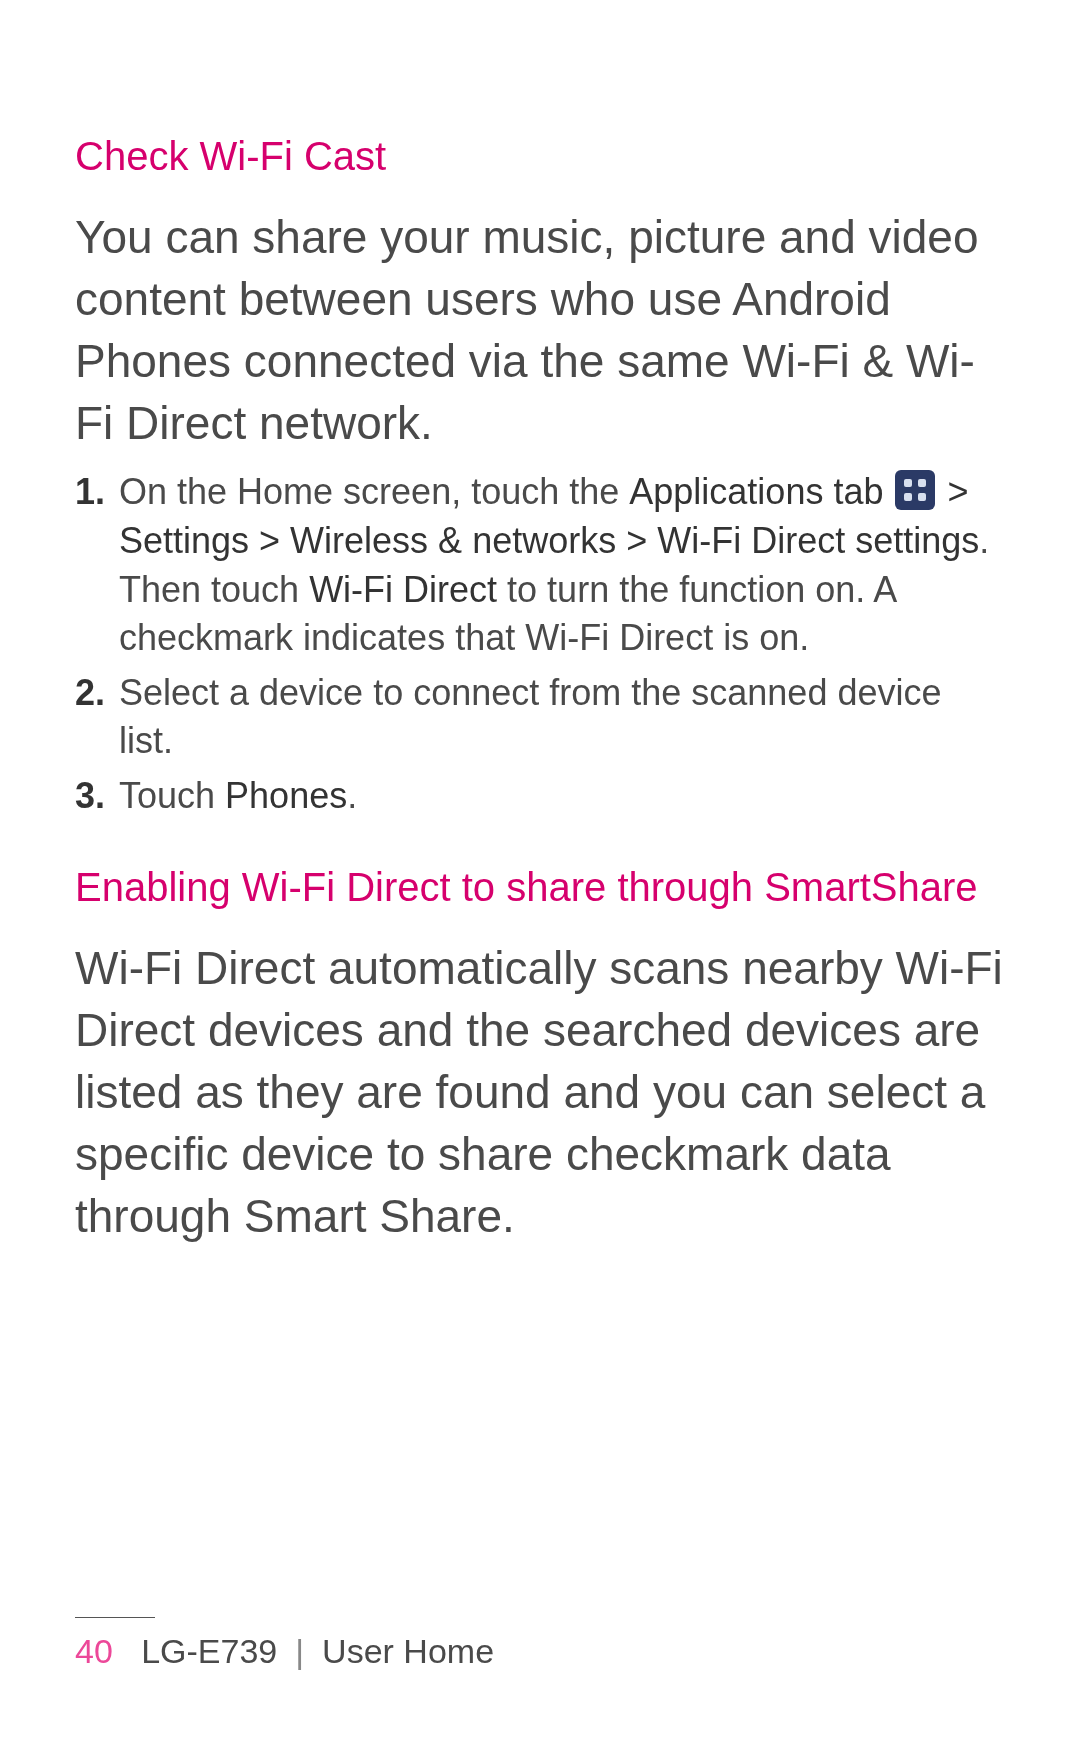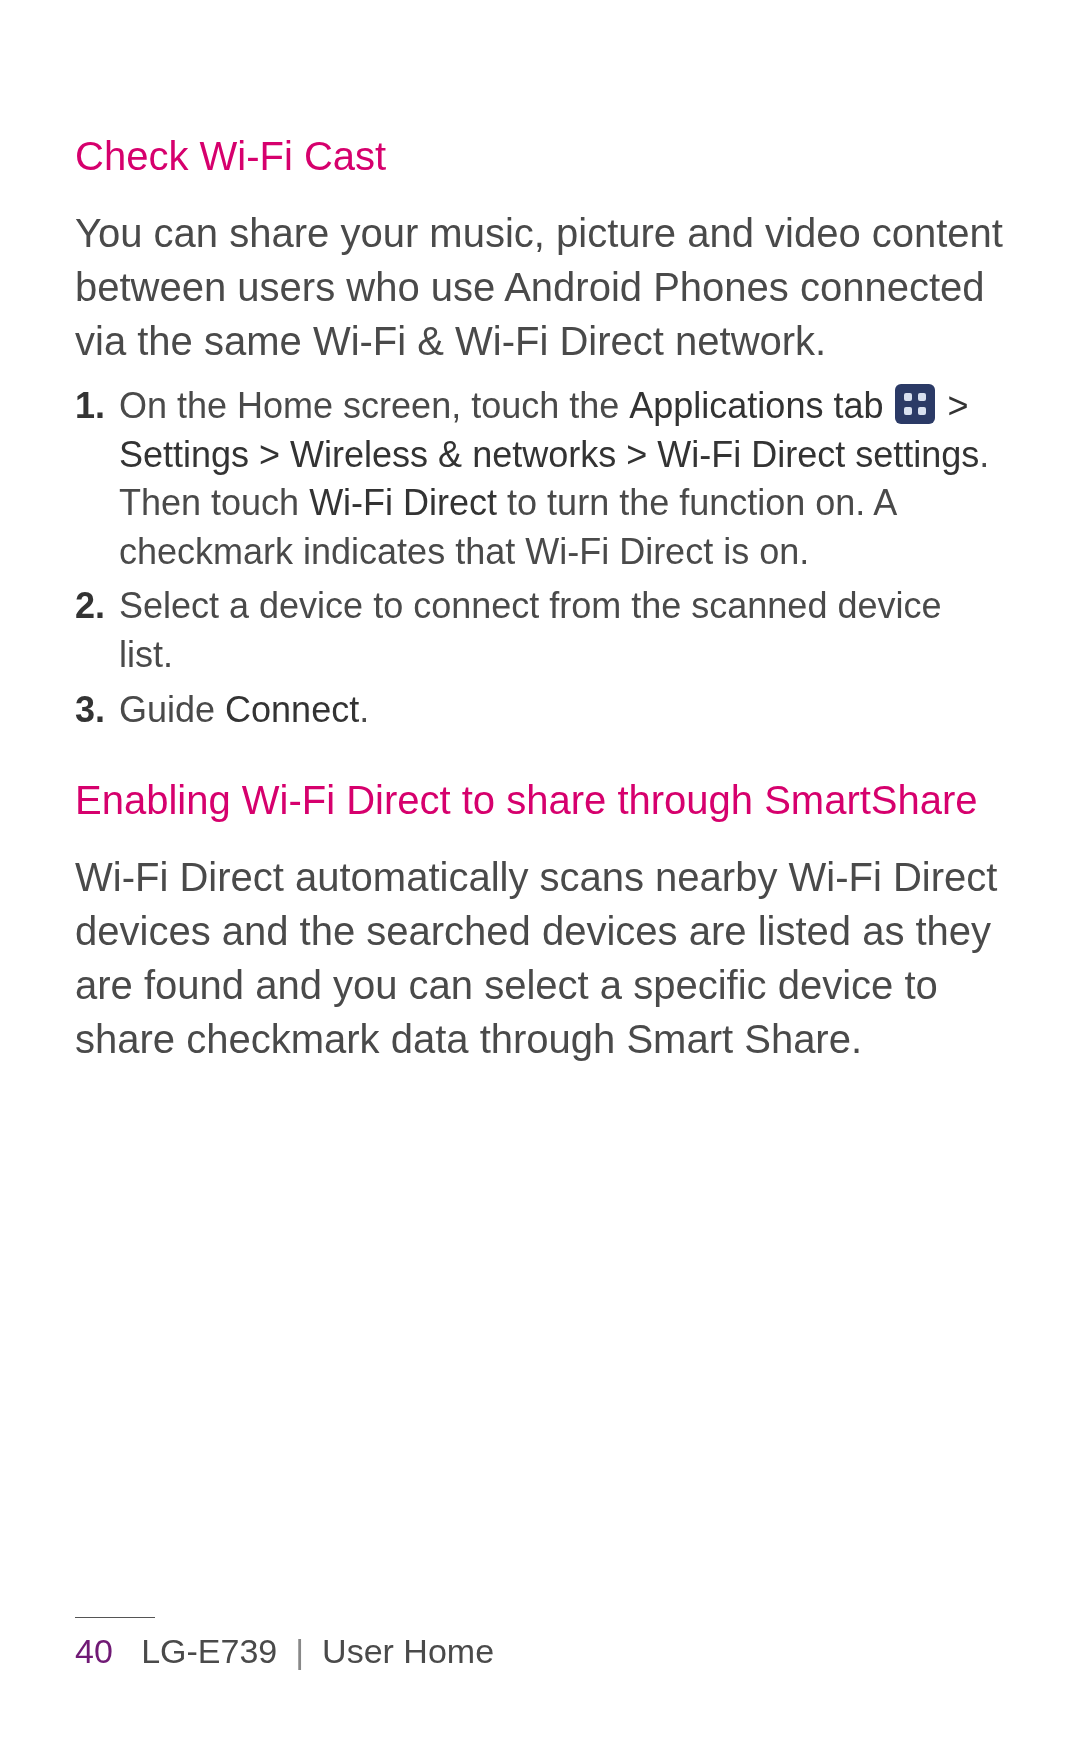--- a/index.html
+++ b/index.html
@@ -17,21 +17,21 @@
     padding: 130px 75px 0 75px;
   }
   .heading {
     color: #d6006d;
     font-size: 40px;
     font-weight: 400;
     margin-bottom: 24px;
     line-height: 1.3;
   }
   .paragraph {
-    font-size: 40px;
+    font-size: 46px;
     line-height: 1.35;
     color: #4a4a4a;
     font-weight: 300;
     margin-bottom: 4px;
   }
   .ol {
     list-style: none;
     margin-top: 14px;
     margin-bottom: 40px;
   }
@@ -91,21 +91,21 @@
     border-top: 1.5px solid #555;
     width: 80px;
     margin-bottom: 14px;
   }
   .footer-text {
     font-size: 34px;
     color: #4a4a4a;
     font-weight: 300;
   }
   .page-num {
-    color: #701a75;
+    color: #ec4899;
   }
   .divider {
     display: inline-block;
     margin: 0 18px;
     color: #888;
   }
 </style>
 </head>
 <body>
 
@@ -118,21 +118,21 @@
       <span class="ol-num">1.</span>
       <span>On the Home screen, touch the </span><span class="bold">Applications tab</span>
       <span class="apps-icon"></span><span class="bold"> &gt; </span><span class="bold">Settings</span><span class="bold"> &gt; </span><span class="bold">Wireless &amp; networks</span><span class="bold"> &gt; </span><span class="bold">Wi-Fi Direct settings</span><span>. Then touch </span><span class="bold">Wi-Fi Direct</span><span> to turn the function on. A checkmark indicates that Wi-Fi Direct is on.</span>
     </li>
     <li class="ol-item">
       <span class="ol-num">2.</span>
       <span>Select a device to connect from the scanned device list.</span>
     </li>
     <li class="ol-item">
       <span class="ol-num">3.</span>
-      <span>Guide </span><span class="bold">Connect</span><span>.</span>
+      <span>Touch </span><span class="bold">Phones</span><span>.</span>
     </li>
   </ol>
 </section>
 
 <section class="section2">
   <h2 class="heading">Enabling Wi-Fi Direct to share through SmartShare</h2>
   <p class="paragraph">Wi-Fi Direct automatically scans nearby Wi-Fi Direct devices and the searched devices are listed as they are found and you can select a specific device to share checkmark data through Smart Share.</p>
 </section>
 
 <footer class="footer">

